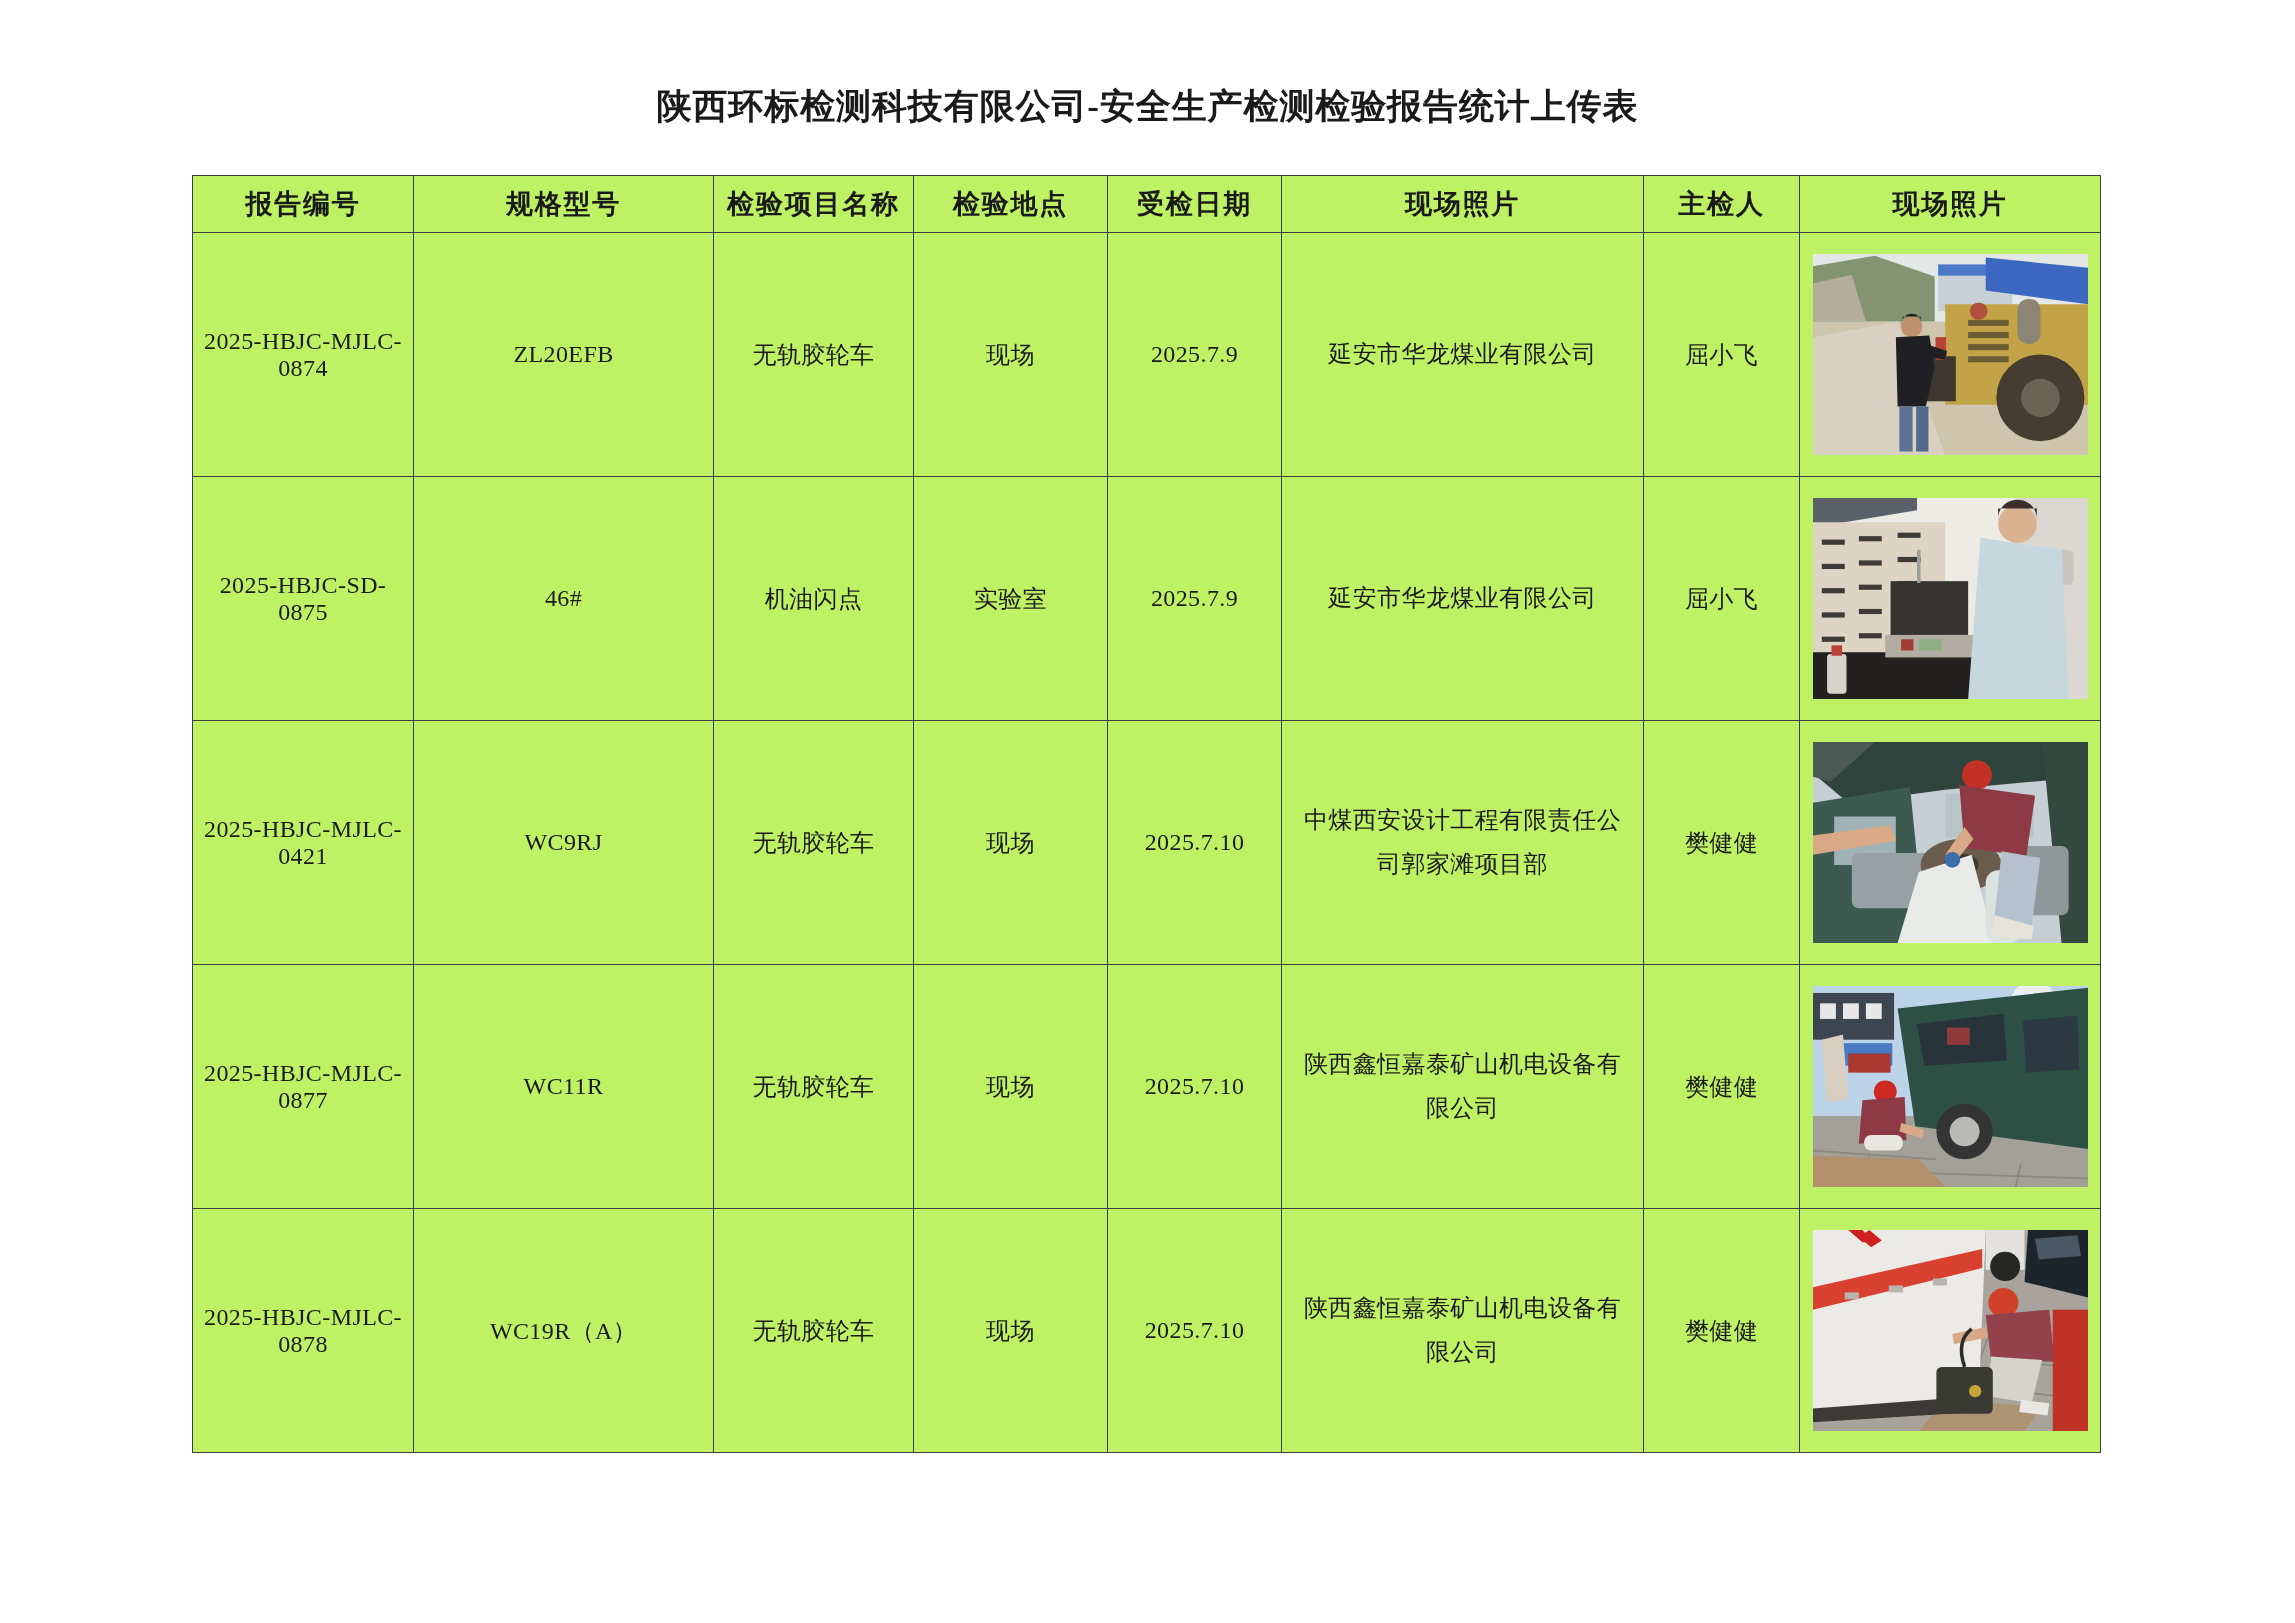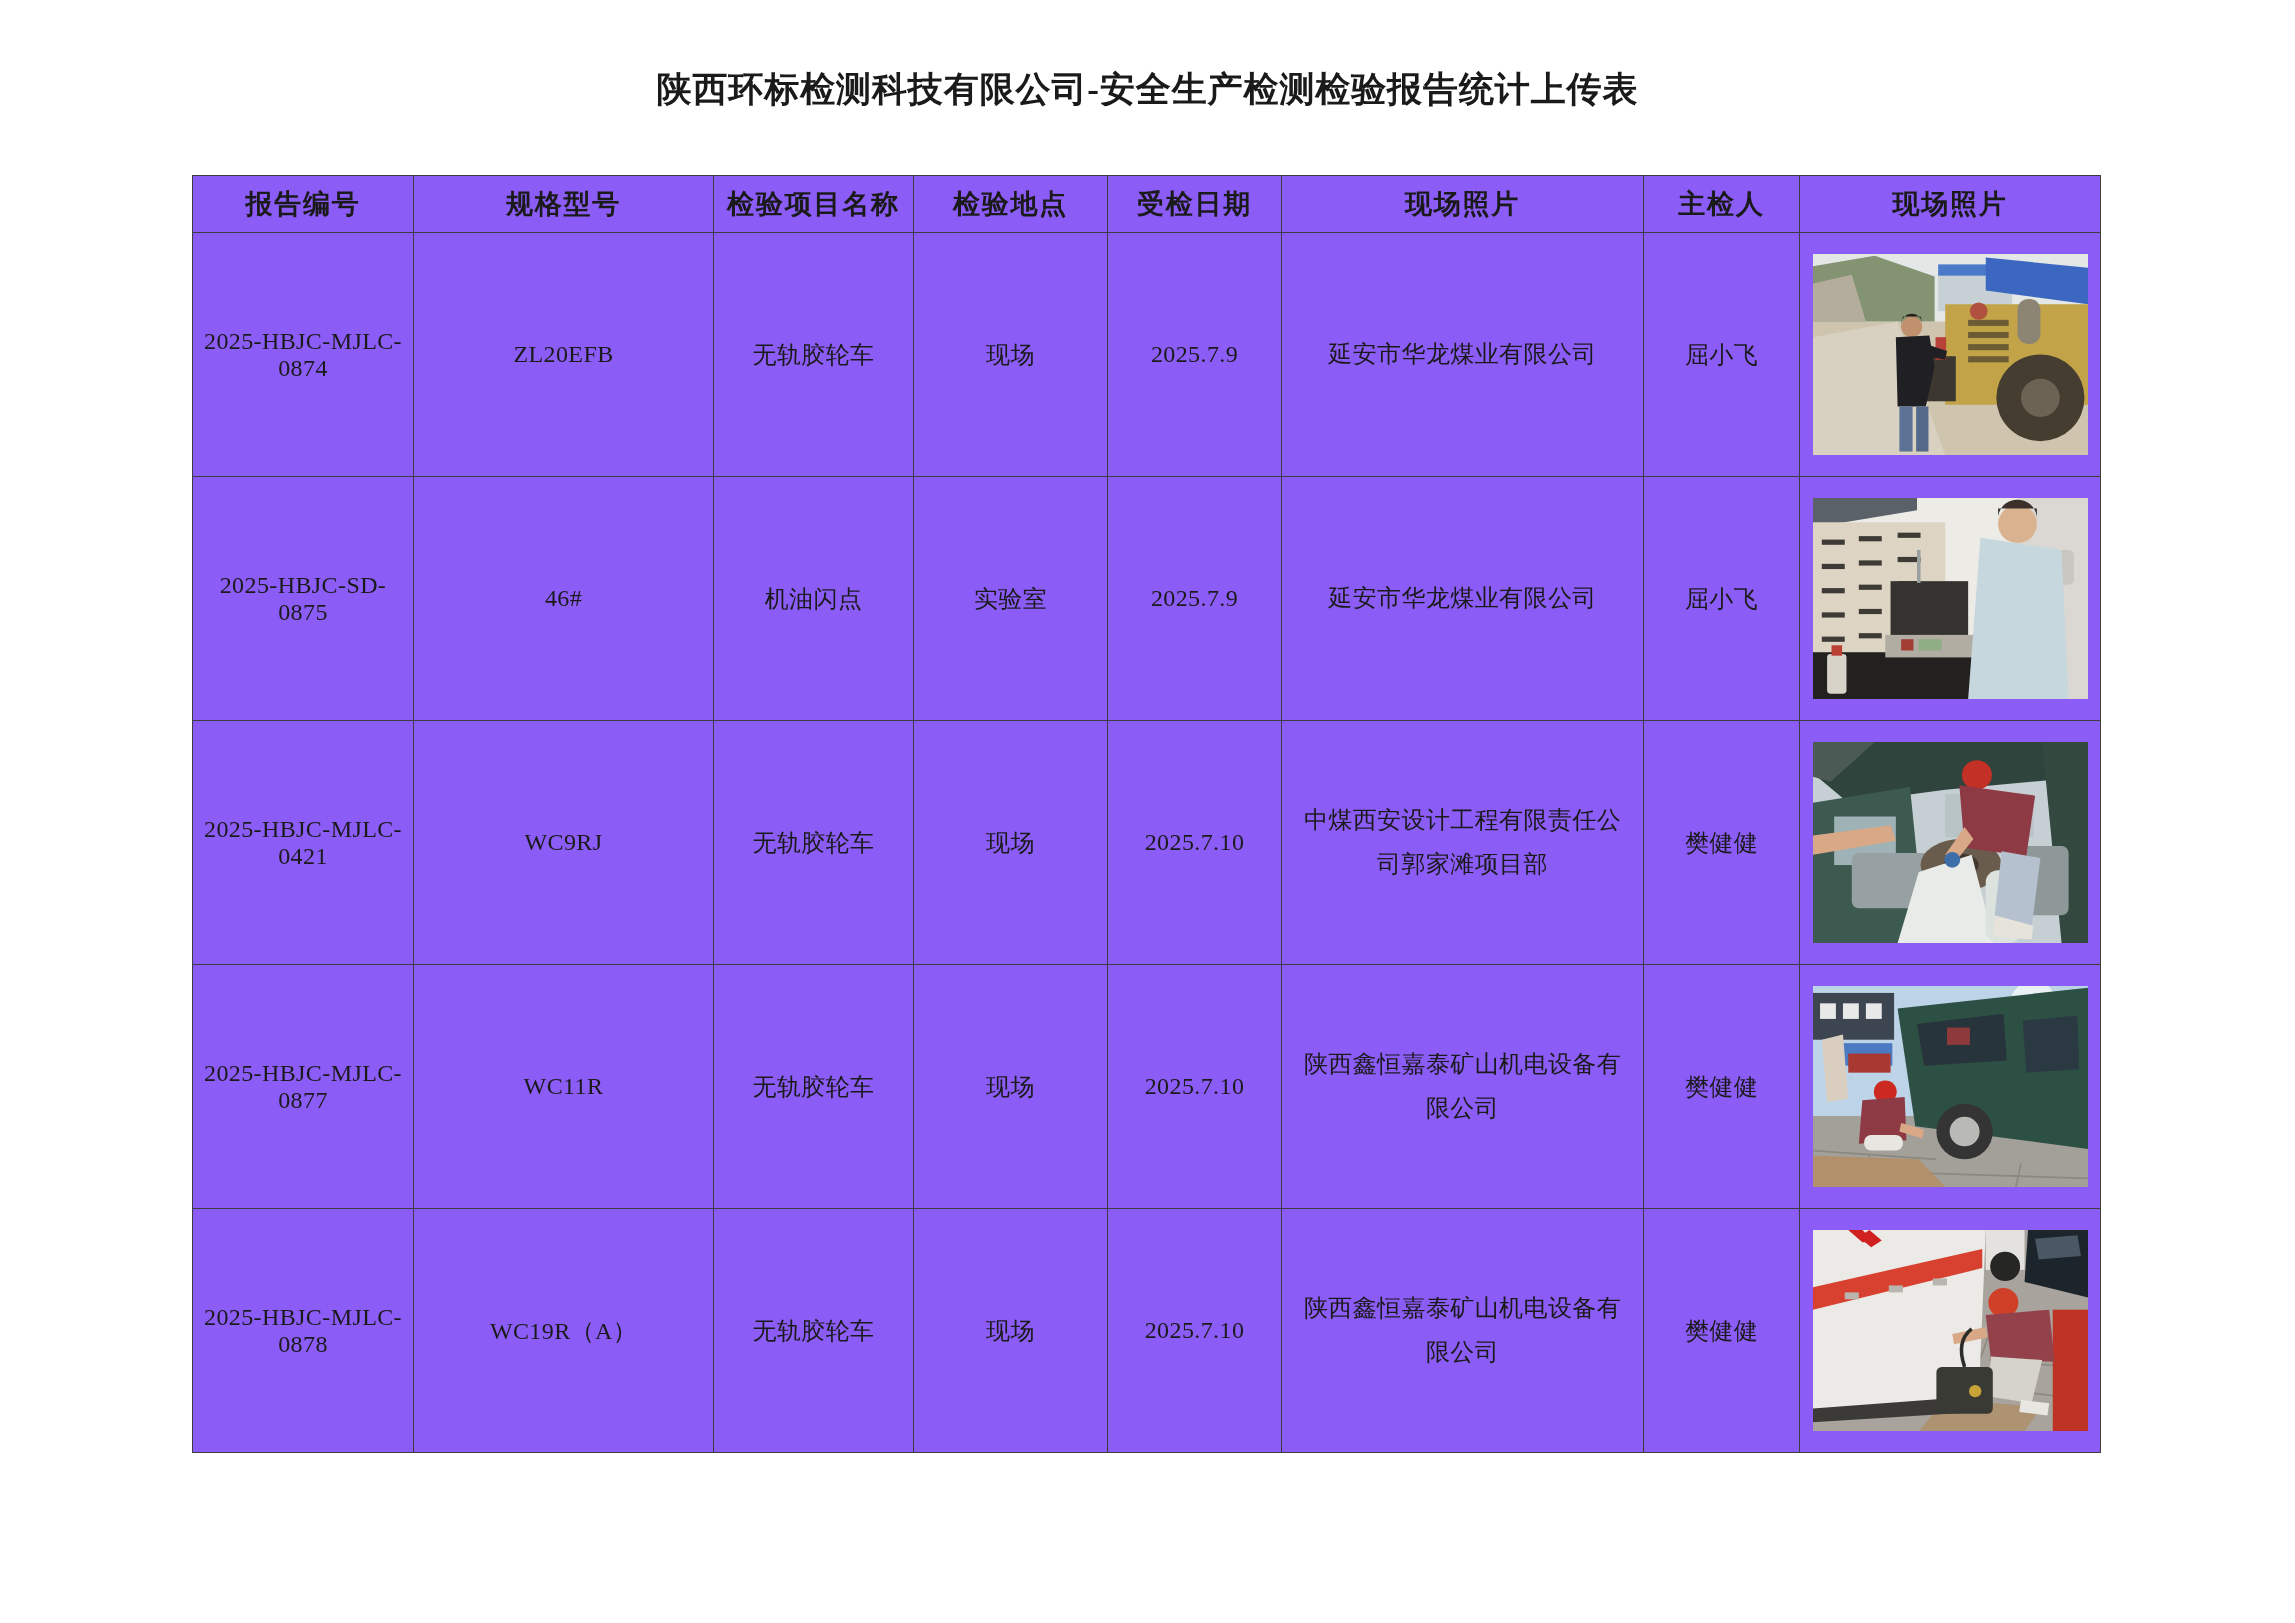--- a/index.html
+++ b/index.html
@@ -5,30 +5,30 @@
   html,body { margin:0; padding:0; }
   body {
     width:2295px; height:1624px;
     background:#ffffff;
     font-family:"Liberation Serif","DejaVu Serif",serif;
     color:#1a1a1a;
     position:relative;
     overflow:hidden;
   }
   .doc-title {
-    position:absolute; top:66px; left:0; width:2295px;
+    position:absolute; top:83px; left:0; width:2295px;
     text-align:center;
     font-size:35px; font-weight:bold; letter-spacing:0.9px;
     white-space:nowrap;
   }
   table.report-table {
     position:absolute; left:192px; top:175px;
     width:1909px;
     border-collapse:collapse; table-layout:fixed;
-    background:#8b5cf6;
+    background:#bef264;
   }
   .report-table th, .report-table td {
     border:1.8px solid #3d3d3d;
     text-align:center; vertical-align:middle;
     padding:0 5.3px;
     overflow:hidden;
   }
   .report-table th { font-size:27px; font-weight:bold; height:56px; letter-spacing:1.8px; }
   .report-table td { font-size:24px; height:227px; letter-spacing:0.4px; }
   td.cell-unit { padding:8px 14px; line-height:1.8; }

